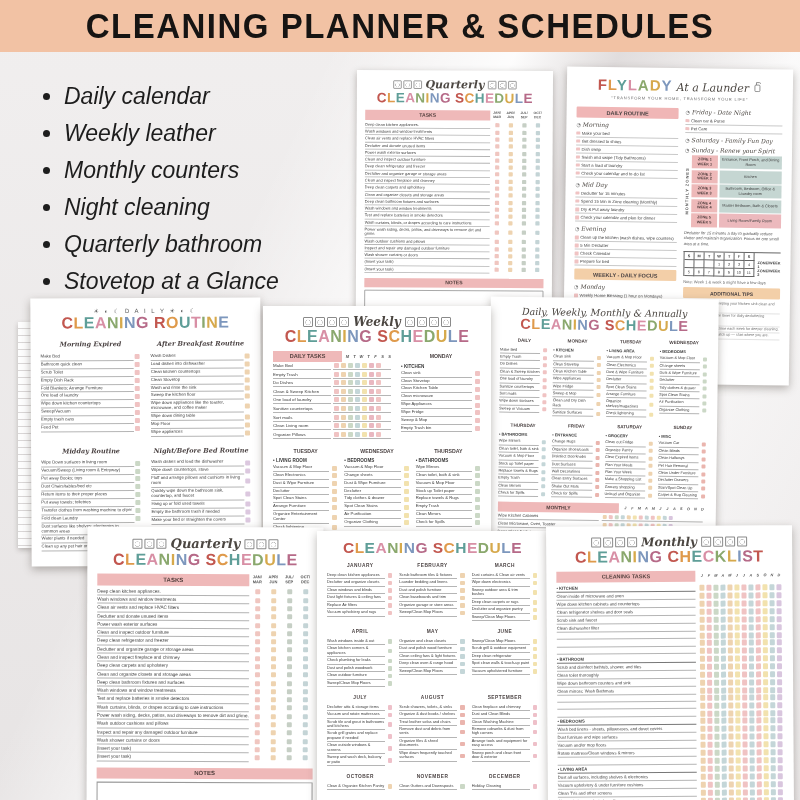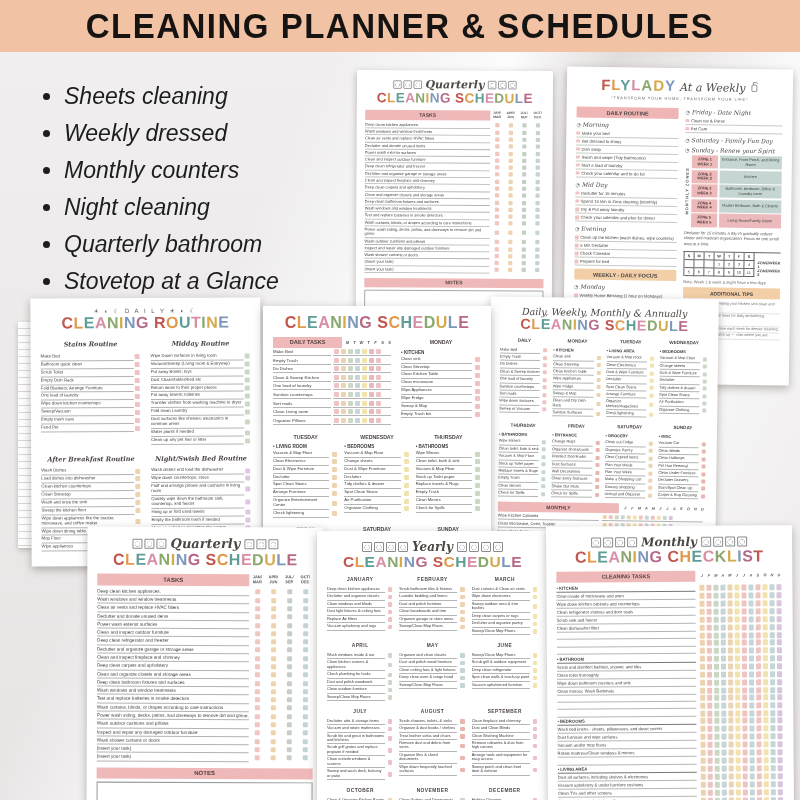--- a/index.html
+++ b/index.html
@@ -176,22 +176,22 @@
 </head>
 <body>
 
 <div class="fabric"></div>
 
 <header class="banner" style="background: rgb(242, 194, 164);">
   <h1>CLEANING PLANNER &amp; SCHEDULES</h1>
 </header>
 
 <ul class="features">
-  <li>Sheets cleaning</li>
-    <li>Weekly dressed</li>
+  <li>Daily calendar</li>
+    <li>Weekly leather</li>
     <li>Monthly counters</li>
     <li>Night cleaning</li>
     <li>Quarterly bathroom</li>
     <li>Stovetop at a Glance</li>
 </ul>
 
 <div class="edge" style="left:18px;top:322px;width:14px;height:226px;z-index:1;"></div>
 <div class="edge" style="left:478px;top:322px;width:13px;height:228px;z-index:1;"></div>
 <div class="edge" style="left:305px;top:560px;width:13px;height:240px;z-index:5;"></div>
 <div class="edge" style="left:535px;top:560px;width:13px;height:240px;z-index:5;"></div>
@@ -413,21 +413,21 @@
         </span>
     </div>
     <div class="q-notesbar">NOTES</div>
     <div class="q-notesbox"></div>
   </div>
 </section>
 
 <section class="sheet fly">
   <div class="fly-titlerow">
     <span class="fly-title"><span style="color: rgb(194, 87, 79);">F</span><span style="color: rgb(223, 154, 75);">L</span><span style="color: rgb(95, 158, 152);">Y</span><span style="color: rgb(216, 143, 165);">L</span><span style="color: rgb(138, 168, 109);">A</span><span style="color: rgb(214, 169, 76);">D</span><span style="color: rgb(125, 151, 189);">Y</span></span>
-    <span class="script fly-script">At a Weekly</span>
+    <span class="script fly-script">At a Launder</span>
     <svg width="9" height="12" viewBox="0 0 9 12">
         <rect x="2" y="5" width="5" height="6.5" rx="1" fill="none" stroke="#666" stroke-width=".7"></rect>
         <path d="M3.5 5V2.5h3l1.5 1" fill="none" stroke="#666" stroke-width=".7"></path>
       </svg>
   </div>
   <div class="fly-tag">“TRANSFORM YOUR HOME, TRANSFORM YOUR LIFE”</div>
   <div class="fly-cols">
     <div class="fly-left">
       <div class="bar th-pink">DAILY ROUTINE</div>
       <div>
@@ -592,21 +592,21 @@
       <div class="fly-tip">Shiny Sink: Start by keeping your kitchen sink clean and shiny every night.</div><div class="fly-tip">Timer: Use a 15-minute timer for daily decluttering sessions.</div><div class="fly-tip">Zones: Focus on one zone each week for deeper cleaning.</div><div class="fly-tip">Jump In: Don't try to catch up — start where you are.</div>
     </div>
   </div>
 </section>
 
 <section class="sheet daily">
   <div class="d-deco">☀ ◐ ☾   D A I L Y   ☀ ◐ ☾</div>
   <div class="bigtitle"><span style="color: rgb(194, 87, 79);">C</span><span style="color: rgb(223, 154, 75);">L</span><span style="color: rgb(95, 158, 152);">E</span><span style="color: rgb(216, 143, 165);">A</span><span style="color: rgb(138, 168, 109);">N</span><span style="color: rgb(214, 169, 76);">I</span><span style="color: rgb(125, 151, 189);">N</span><span style="color: rgb(182, 106, 136);">G</span><span> </span><span style="color: rgb(194, 87, 79);">R</span><span style="color: rgb(223, 154, 75);">O</span><span style="color: rgb(95, 158, 152);">U</span><span style="color: rgb(216, 143, 165);">T</span><span style="color: rgb(138, 168, 109);">I</span><span style="color: rgb(214, 169, 76);">N</span><span style="color: rgb(125, 151, 189);">E</span></div>
   <div class="d-grid">
     <div class="d-sec" data-theme="pink">
-      <div class="bar" data-theme="pink">Stains Routine</div>
+      <div class="bar" data-theme="pink">Morning Expired</div>
       <div class="d-item">
         <span>Make Bed</span>
           <i class="cb"></i>
       </div>
         <div class="d-item">
         <span>Bathroom quick clean</span>
           <i class="cb"></i>
       </div>
         <div class="d-item">
         <span>Scrub Toilet</span>
@@ -631,20 +631,63 @@
         <div class="d-item">
         <span>Sweep/Vacuum</span>
           <i class="cb"></i>
       </div>
         <div class="d-item">
         <span>Empty trash cans</span>
           <i class="cb"></i>
       </div>
         <div class="d-item">
         <span>Feed Pet</span>
+          <i class="cb"></i>
+      </div>
+    </div>
+      <div class="d-sec" data-theme="peach">
+      <div class="bar" data-theme="peach">After Breakfast Routine</div>
+      <div class="d-item">
+        <span>Wash Dishes</span>
+          <i class="cb"></i>
+      </div>
+        <div class="d-item">
+        <span>Load dishes into dishwasher</span>
+          <i class="cb"></i>
+      </div>
+        <div class="d-item">
+        <span>Clean kitchen countertops</span>
+          <i class="cb"></i>
+      </div>
+        <div class="d-item">
+        <span>Clean Stovetop</span>
+          <i class="cb"></i>
+      </div>
+        <div class="d-item">
+        <span>Wash and rinse the sink</span>
+          <i class="cb"></i>
+      </div>
+        <div class="d-item">
+        <span>Sweep the kitchen floor</span>
+          <i class="cb"></i>
+      </div>
+        <div class="d-item">
+        <span>Wipe down appliances like the toaster, microwave, and coffee maker</span>
+          <i class="cb"></i>
+      </div>
+        <div class="d-item">
+        <span>Wipe down dining table</span>
+          <i class="cb"></i>
+      </div>
+        <div class="d-item">
+        <span>Mop Floor</span>
+          <i class="cb"></i>
+      </div>
+        <div class="d-item">
+        <span>Wipe appliances</span>
           <i class="cb"></i>
       </div>
     </div>
       <div class="d-sec" data-theme="green">
       <div class="bar" data-theme="green">Midday Routine</div>
       <div class="d-item">
         <span>Wipe Down surfaces in living room</span>
           <i class="cb"></i>
       </div>
         <div class="d-item">
@@ -681,65 +724,22 @@
       </div>
         <div class="d-item">
         <span>Water plants if needed</span>
           <i class="cb"></i>
       </div>
         <div class="d-item">
         <span>Clean up any pet hair or litter</span>
           <i class="cb"></i>
       </div>
     </div>
-      <div class="d-sec" data-theme="peach">
-      <div class="bar" data-theme="peach">After Breakfast Routine</div>
-      <div class="d-item">
-        <span>Wash Dishes</span>
-          <i class="cb"></i>
-      </div>
-        <div class="d-item">
-        <span>Load dishes into dishwasher</span>
-          <i class="cb"></i>
-      </div>
-        <div class="d-item">
-        <span>Clean kitchen countertops</span>
-          <i class="cb"></i>
-      </div>
-        <div class="d-item">
-        <span>Clean Stovetop</span>
-          <i class="cb"></i>
-      </div>
-        <div class="d-item">
-        <span>Wash and rinse the sink</span>
-          <i class="cb"></i>
-      </div>
-        <div class="d-item">
-        <span>Sweep the kitchen floor</span>
-          <i class="cb"></i>
-      </div>
-        <div class="d-item">
-        <span>Wipe down appliances like the toaster, microwave, and coffee maker</span>
-          <i class="cb"></i>
-      </div>
-        <div class="d-item">
-        <span>Wipe down dining table</span>
-          <i class="cb"></i>
-      </div>
-        <div class="d-item">
-        <span>Mop Floor</span>
-          <i class="cb"></i>
-      </div>
-        <div class="d-item">
-        <span>Wipe appliances</span>
-          <i class="cb"></i>
-      </div>
-    </div>
       <div class="d-sec" data-theme="lav">
-      <div class="bar" data-theme="lav">Night/Swish Bed Routine</div>
+      <div class="bar" data-theme="lav">Night/Before Bed Routine</div>
       <div class="d-item">
         <span>Wash dishes and load the dishwasher</span>
           <i class="cb"></i>
       </div>
         <div class="d-item">
         <span>Wipe down countertops, stove</span>
           <i class="cb"></i>
       </div>
         <div class="d-item">
         <span>Fluff and arrange pillows and cushions in living room</span>
@@ -759,20 +759,35 @@
       </div>
         <div class="d-item">
         <span>Make your bed or straighten the covers</span>
           <i class="cb"></i>
       </div>
     </div>
   </div>
 </section>
 
 <section class="sheet wk">
+  <div class="sheet-title">
+    <span class="iconrow">
+        <i></i>
+        <i></i>
+        <i></i>
+        <i></i>
+      </span>
+    <span class="script wk-script">Weekly</span>
+    <span class="iconrow">
+        <i></i>
+        <i></i>
+        <i></i>
+        <i></i>
+      </span>
+  </div>
   <div class="bigtitle"><span style="color: rgb(194, 87, 79);">C</span><span style="color: rgb(223, 154, 75);">L</span><span style="color: rgb(95, 158, 152);">E</span><span style="color: rgb(216, 143, 165);">A</span><span style="color: rgb(138, 168, 109);">N</span><span style="color: rgb(214, 169, 76);">I</span><span style="color: rgb(125, 151, 189);">N</span><span style="color: rgb(182, 106, 136);">G</span><span> </span><span style="color: rgb(194, 87, 79);">S</span><span style="color: rgb(223, 154, 75);">C</span><span style="color: rgb(95, 158, 152);">H</span><span style="color: rgb(216, 143, 165);">E</span><span style="color: rgb(138, 168, 109);">D</span><span style="color: rgb(214, 169, 76);">U</span><span style="color: rgb(125, 151, 189);">L</span><span style="color: rgb(182, 106, 136);">E</span></div>
   <div class="wk-main">
     <div class="wk-daily">
       <div class="wk-dhead">
         <span class="wk-dbar">DAILY TASKS</span>
         <span class="boxes7">
             <i class="dl">M</i>
             <i class="dl">T</i>
             <i class="dl">W</i>
             <i class="dl">T</i>
@@ -1686,35 +1701,20 @@
           <i class="cb"></i>
           <i class="cb"></i>
         </span>
     </div>
     <div class="q-notesbar">NOTES</div>
     <div class="q-notesbox"></div>
   </div>
 </section>
 
 <section class="sheet yr">
-  <div class="sheet-title">
-    <span class="iconrow">
-        <i></i>
-        <i></i>
-        <i></i>
-        <i></i>
-      </span>
-    <span class="script yr-script">Yearly</span>
-    <span class="iconrow">
-        <i></i>
-        <i></i>
-        <i></i>
-        <i></i>
-      </span>
-  </div>
   <div class="bigtitle"><span style="color: rgb(194, 87, 79);">C</span><span style="color: rgb(223, 154, 75);">L</span><span style="color: rgb(95, 158, 152);">E</span><span style="color: rgb(216, 143, 165);">A</span><span style="color: rgb(138, 168, 109);">N</span><span style="color: rgb(214, 169, 76);">I</span><span style="color: rgb(125, 151, 189);">N</span><span style="color: rgb(182, 106, 136);">G</span><span> </span><span style="color: rgb(194, 87, 79);">S</span><span style="color: rgb(223, 154, 75);">C</span><span style="color: rgb(95, 158, 152);">H</span><span style="color: rgb(216, 143, 165);">E</span><span style="color: rgb(138, 168, 109);">D</span><span style="color: rgb(214, 169, 76);">U</span><span style="color: rgb(125, 151, 189);">L</span><span style="color: rgb(182, 106, 136);">E</span></div>
   <div class="yr-grid">
     <div class="dayblock" data-theme="pink">
       <div class="bar" data-theme="pink">JANUARY</div>
       <div class="b-item">
         <span>Deep clean kitchen appliances</span>
           <i class="cb"></i>
       </div>
         <div class="b-item">
         <span>Declutter and organize closets</span>

